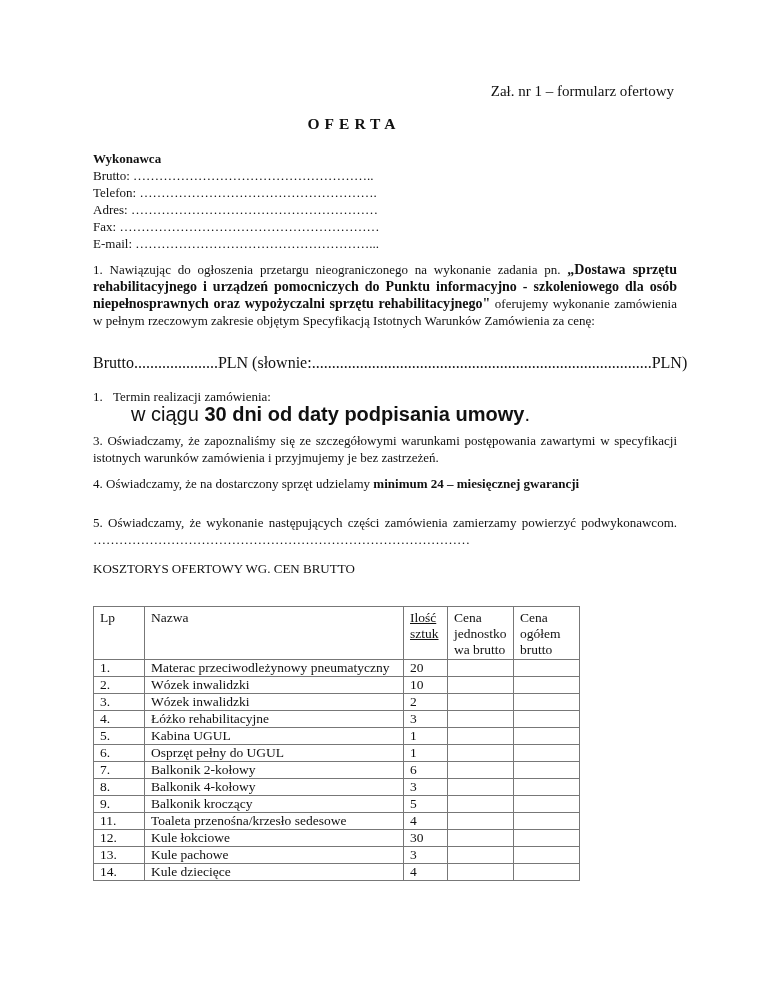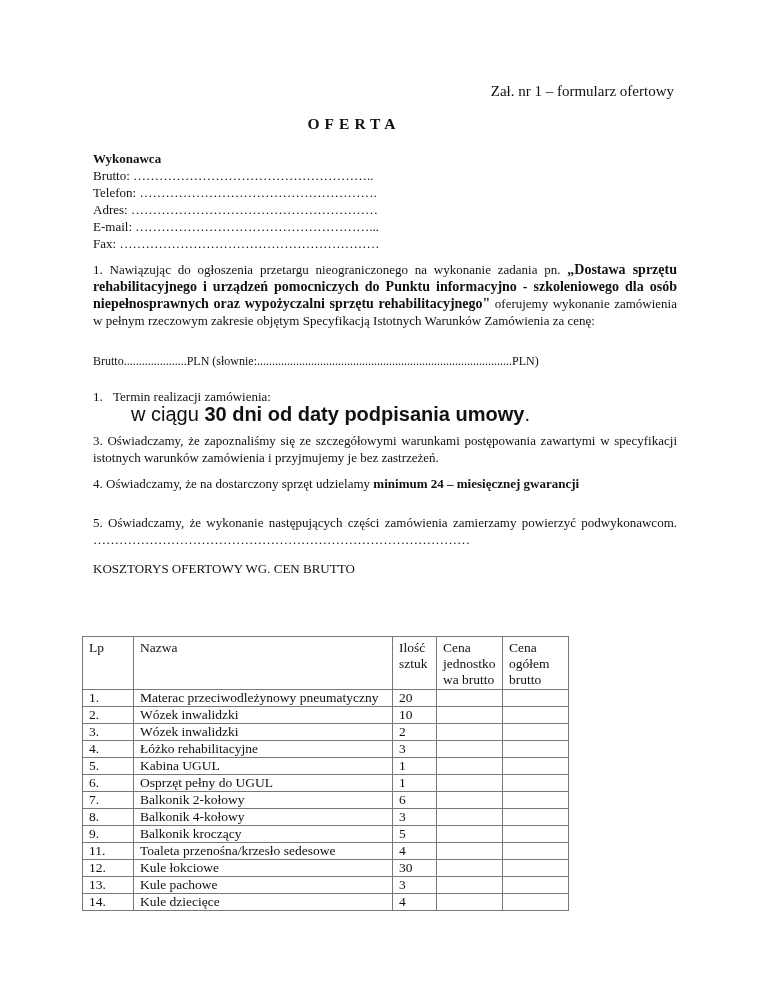--- a/index.html
+++ b/index.html
@@ -6,56 +6,56 @@
   body { width: 768px; height: 994px; position: relative; overflow: hidden;
          font-family: "Liberation Serif", "DejaVu Serif", serif; color: #111; font-size: 14px; }
   .abs { position: absolute; }
   .zal { top: 83px; right: 94px; font-size: 15px; }
   .title { top: 115px; left: 0; width: 708px; text-align: center; font-weight: bold; font-size: 15.5px; letter-spacing: 5px; }
   .wyk { left: 93px; top: 150px; font-size: 13px; line-height: 17px; }
   .wyk .hd { font-weight: bold; }
   .para { left: 93px; width: 584px; font-size: 13px; line-height: 17px; text-align: justify; }
   .p1 { top: 261px; }
   .p1 b { font-size: 14px; }
-  .brutto { left: 93px; top: 354px; font-size: 12px; }
+  .brutto { left: 93px; top: 354px; font-size: 16px; }
   .termin { left: 93px; top: 389px; font-size: 13px; }
   .termin .num { display: inline-block; width: 20px; }
   .termin2 { left: 131px; top: 403px; font-family: "Liberation Sans", "DejaVu Sans", sans-serif; font-size: 20px; }
   .termin2 b { font-weight: bold; }
   .p3 { top: 432px; }
   .p4 { top: 475px; }
   .p5 { top: 514px; }
   .koszt { left: 93px; top: 561px; font-size: 13px; }
-  table.kos { position: absolute; left: 82px; top: 606px; border-collapse: collapse; font-size: 13.5px; margin-top: 30px; }
+  table.kos { position: absolute; left: 93px; top: 606px; border-collapse: collapse; font-size: 13.5px; }
   table.kos td, table.kos th { border: 1px solid #777; padding: 0 6px; vertical-align: top; font-weight: normal; text-align: left; }
   table.kos th { height: 49px; line-height: 16px; padding-top: 3px; }
   table.kos td { height: 16px; line-height: 16px; }
   .c-lp { width: 38px; }
   .c-nazwa { width: 246px; }
-  .c-ilosc { width: 31px; }
+  .c-ilosc { width: 31px; text-decoration: underline; }
   .c-cena1 { width: 53px; }
   .c-cena2 { width: 53px; }
   td.lp { text-align: right; padding-right: 8px; }
   td.ilosc { text-align: center; }
   tbody td { border-top: 1px solid #999; border-bottom: 1px solid #999; }
   tr.first td { border-top: 1px solid #777; }
 </style>
 </head>
 <body>
 
 <div class="abs zal">Zał. nr 1 – formularz ofertowy</div>
 <div class="abs title">OFERTA</div>
 
 <div class="abs wyk">
   <div class="hd">Wykonawca</div>
   <div><span>Brutto:</span> <span>………………………………………………..</span></div>
   <div><span>Telefon:</span> <span>……………………………………………….</span></div>
   <div><span>Adres:</span> <span>…………………………………………………</span></div>
+  <div><span>Fax:</span> <span>……………………………………………………</span></div>
   <div><span>E-mail:</span> <span>………………………………………………...</span></div>
-  <div><span>Fax:</span> <span>……………………………………………………</span></div>
 </div>
 
 <div class="abs para p1"><span>1. Nawiązując do ogłoszenia przetargu nieograniczonego na wykonanie zadania pn. </span><b>„Dostawa sprzętu rehabilitacyjnego i urządzeń pomocniczych do Punktu informacyjno - szkoleniowego dla osób niepełnosprawnych oraz wypożyczalni sprzętu rehabilitacyjnego"</b><span> oferujemy wykonanie zamówienia w pełnym rzeczowym zakresie objętym Specyfikacją Istotnych Warunków Zamówienia za cenę:</span></div>
 
 <div class="abs brutto">Brutto.....................PLN (słownie:.....................................................................................PLN)</div>
 
 <div class="abs termin"><span class="num">1.</span><span>Termin realizacji zamówienia:</span></div>
 <div class="abs termin2"><span>w ciągu </span><b>30 dni od daty podpisania umowy</b><span>.</span></div>
 
 <div class="abs para p3">3. Oświadczamy, że zapoznaliśmy się ze szczegółowymi warunkami postępowania zawartymi w specyfikacji istotnych warunków zamówienia i przyjmujemy je bez zastrzeżeń.</div>

